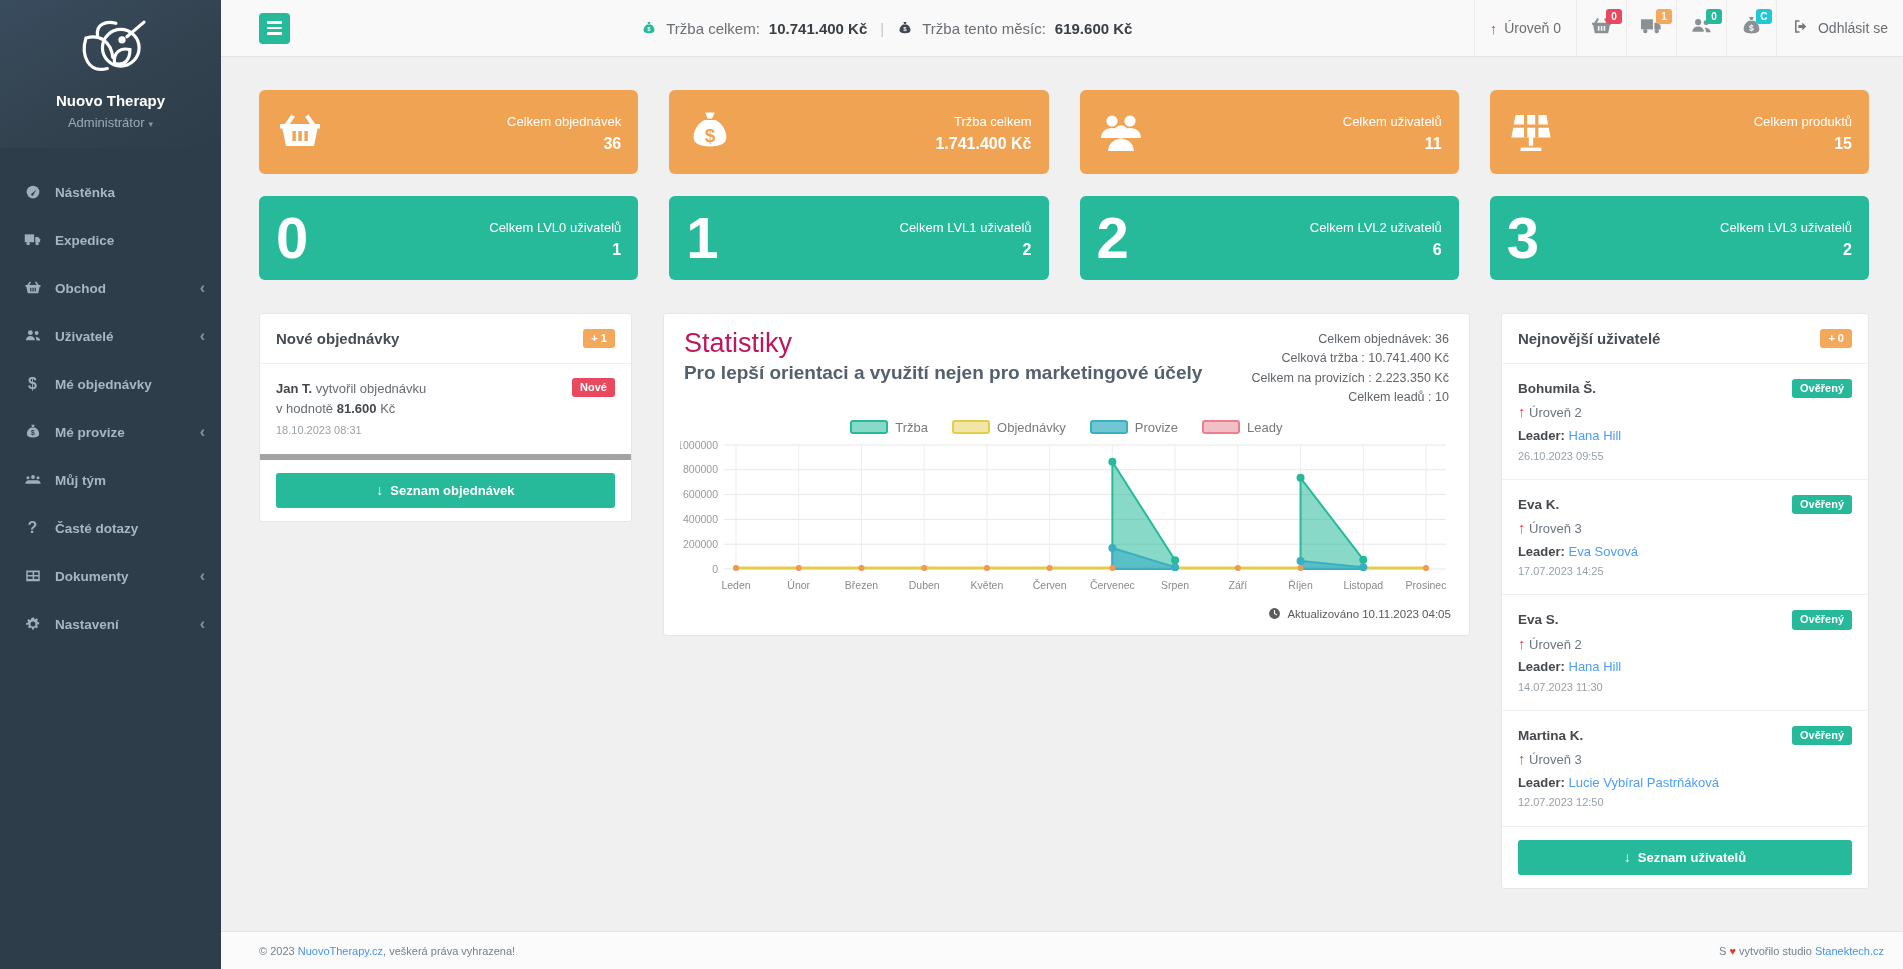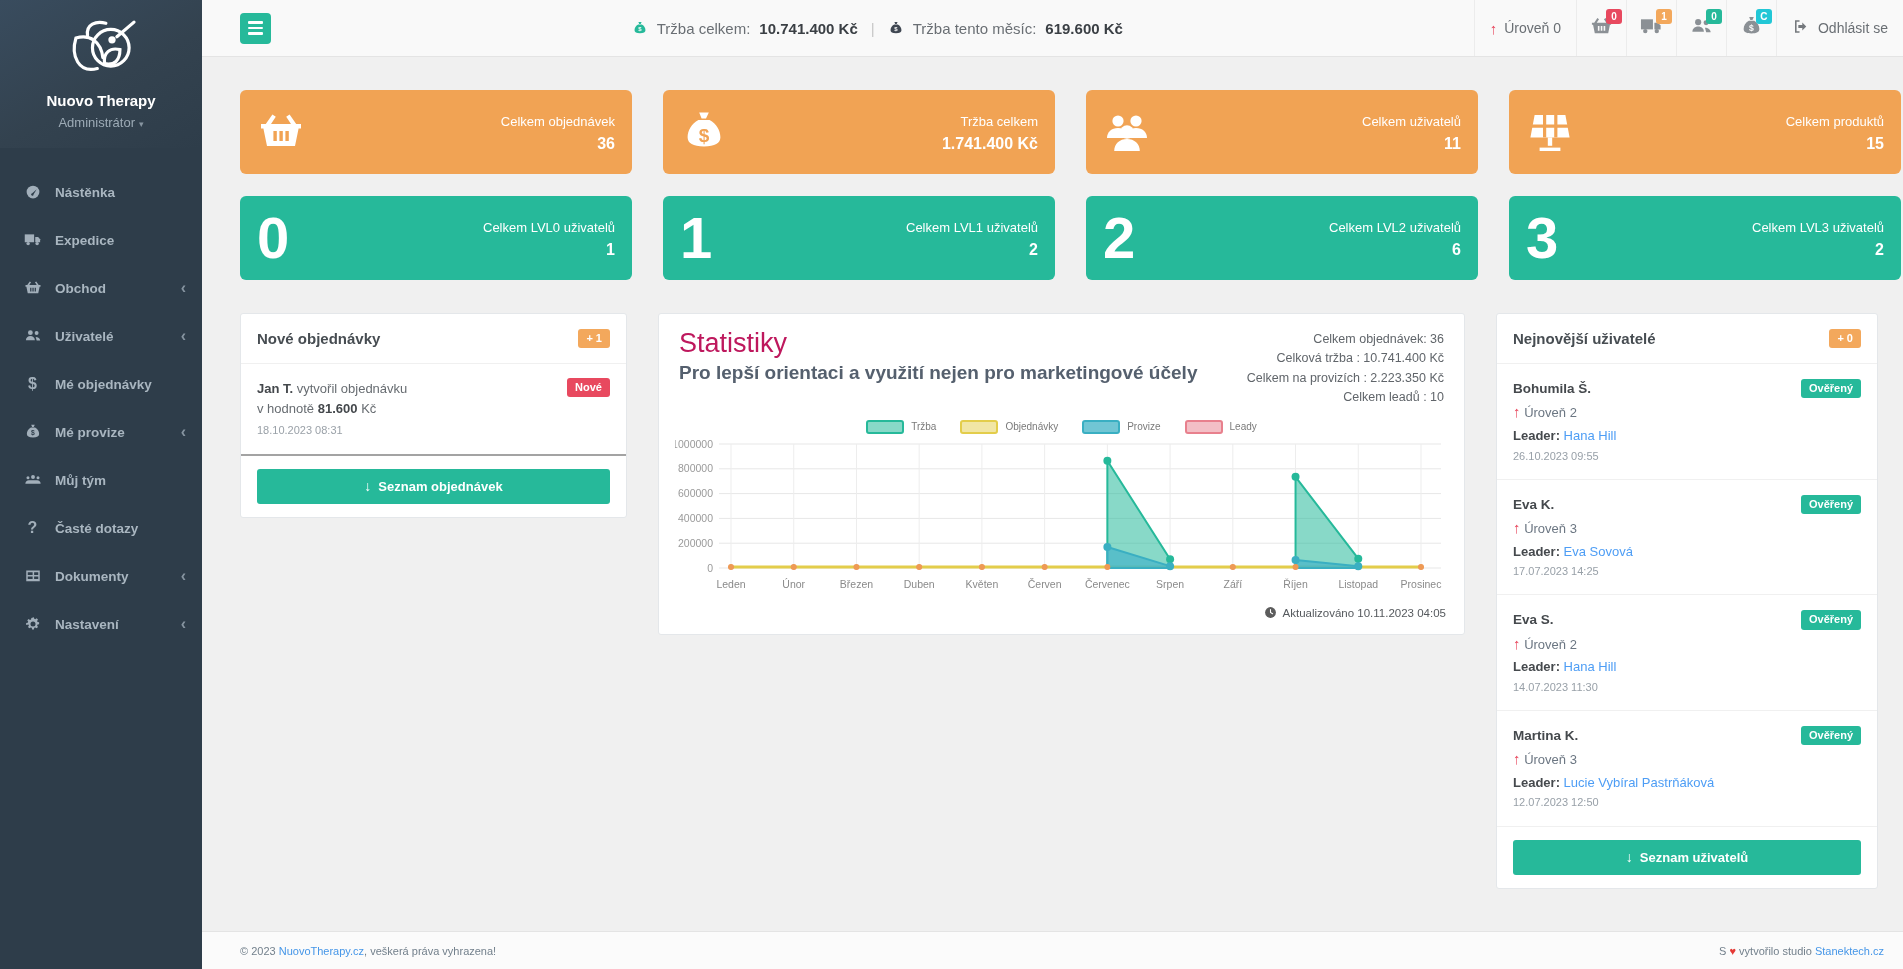--- a/index.html
+++ b/index.html
@@ -5,21 +5,21 @@
   :root{
     --sidebar:#2e3d4a; --green:#26b99a; --orange:#f1a354; --badge-orange:#f3a85c;
     --red:#e8495f; --cyan:#22c7d6; --link:#4d9df5; --txt:#6a6f74;
   }
   *{box-sizing:border-box;margin:0;padding:0}
   html,body{width:1903px;height:969px}
   body{font-family:"Liberation Sans",sans-serif;overflow:hidden;background:#f0f0f0;-webkit-font-smoothing:antialiased}
   .app{display:flex;width:100%;height:100%}
 
   
-  .sidebar{width:202px;flex-shrink:0;background:var(--sidebar);color:#a9b6c0;display:flex;flex-direction:column}
+  .sidebar{width:221px;flex-shrink:0;background:var(--sidebar);color:#a9b6c0;display:flex;flex-direction:column}
   .brand{padding:16px 8px 18px;text-align:center;background:linear-gradient(150deg,#394c5e 0%,#33424f 55%,#2e3d4a 100%)}
   .brand svg{width:80px;height:66px}
   .brand-name{color:#fff;font-weight:bold;font-size:15px;margin-top:6px}
   .brand-role{font-size:13px;color:#9dabb6;margin-top:6px;cursor:pointer}
   .brand-role .caret{font-size:9px;margin-left:4px;color:#8795a1}
   .menu{margin-top:20px}
   .menu-item{display:flex;align-items:center;height:48px;padding:0 16px 0 23px;font-size:13.5px;font-weight:600;color:#a9b6c0;cursor:pointer}
   .mi{width:19px;height:19px;margin-right:13px;flex-shrink:0;display:flex;align-items:center;justify-content:center}
   .mi svg{width:18px;height:18px;fill:#a2afba}
   .mi .glyph{font-size:16px;font-weight:bold;color:#a2afba}
@@ -40,21 +40,21 @@
   .top-right{display:flex;align-items:stretch}
   .top-cell{display:flex;align-items:center;gap:7px;padding:0 15px;border-left:1px solid #ececec;color:var(--txt);font-size:14px;cursor:pointer;position:relative}
   .icon-cell{padding:0 13px}
   .icon-cell svg{width:23px;height:23px;fill:#8b9095}
   .badge{position:absolute;top:9px;right:4px;min-width:16px;height:15px;border-radius:3px;color:#fff;font-size:10px;font-weight:bold;display:flex;align-items:center;justify-content:center;padding:0 3px}
   .b-red{background:var(--red)} .b-orange{background:var(--badge-orange)} .b-green{background:var(--green)} .b-cyan{background:var(--cyan)}
   .red-up{color:var(--red);font-weight:bold;font-size:15px}
   .logout-cell svg{width:19px;height:19px;fill:#75797d}
 
   
-  .content{flex:1;padding:33px 2px 0 38px;overflow:hidden}
+  .content{flex:1;padding:33px 34px 0 38px;overflow:hidden}
   .cards{display:flex;gap:31px;margin-bottom:22px}
   .card{flex:1;height:84px;border-radius:6px;color:#fff;padding:13px 17px;display:flex;align-items:center}
   .card.orange{background:var(--orange)}
   .card.green{background:var(--green)}
   .card .cicon{width:56px;display:flex;align-items:center}
   .card .cicon svg{width:48px;height:48px;fill:#fff}
   .card .txt{margin-left:auto;text-align:right}
   .card .label{font-size:13px}
   .card .value{font-size:16px;font-weight:bold;margin-top:5px}
   .big-num{font-size:58px;font-weight:bold;line-height:.9;letter-spacing:-1px}
@@ -63,35 +63,35 @@
   .panel{background:#fff;border:1px solid #e4e7ea;border-radius:3px}
   .orders-panel{width:387px}
   .stats-panel{width:807px}
   .users-panel{width:382px}
   .panel-head{display:flex;align-items:center;justify-content:space-between;padding:15px 16px;border-bottom:1px solid #f0f0f0}
   .panel-title{font-size:15px;font-weight:bold;color:#474d52}
   .tag{font-size:11px;font-weight:bold;color:#fff;border-radius:3px;padding:3px 8px;line-height:1.2}
   .tag.orange{background:var(--badge-orange)}
   .tag.red{background:var(--red)}
   .tag.green{background:var(--green)}
-  .order-item{position:relative;padding:15px 16px;border-bottom:2px solid #a3a3a3;font-size:13px;color:#676c71;line-height:1.5;width:100%}
+  .order-item{position:relative;padding:15px 16px;border-bottom:6px solid #a3a3a3;font-size:13px;color:#676c71;line-height:1.5;width:100%}
   .order-item b{color:#44484c}
   .order-date{font-size:11px;color:#9aa1a8;margin-top:4px}
   .order-status{position:absolute;top:14px;right:16px}
   .panel-foot{padding:13px 16px}
   .btn-green{display:flex;align-items:center;justify-content:center;gap:7px;background:var(--green);color:#fff;font-size:13px;font-weight:bold;border:none;border-radius:3px;height:35px;width:100%;cursor:pointer}
   .btn-green .dn{font-size:14px}
 
   
   .stats-head{display:flex;justify-content:space-between;align-items:flex-start;padding:14px 20px 4px}
   .stats-title{font-size:27px;color:#be185d;font-weight:400;line-height:1.15}
   .stats-sub{font-size:19px;font-weight:bold;color:#55606e;margin-top:3px}
   .stats-summary{text-align:right;font-size:12.5px;color:#60656a;line-height:1.55;padding-top:2px}
   .legend{display:flex;justify-content:center;align-items:center;gap:24px;padding:8px 0 4px}
-  .legend-item{display:flex;align-items:center;gap:7px;font-size:10px;color:#7a7a7a}
+  .legend-item{display:flex;align-items:center;gap:7px;font-size:13px;color:#7a7a7a}
   .legend-box{width:38px;height:14px;border-radius:3px;border:2px solid}
   .chart-wrap{padding:0 16px}
   .updated{display:flex;justify-content:flex-end;align-items:center;gap:6px;font-size:11.5px;color:#55595d;padding:6px 18px 13px}
   .updated svg{width:13px;height:13px}
 
   
   .user-item{position:relative;padding:14px 16px;border-bottom:1px solid #f0f0f0;font-size:13px;line-height:1.65;color:#6b7682}
   .user-name{font-weight:bold;color:#45494d;font-size:13.5px}
   .leader-lbl{font-weight:bold;color:#45494d}
   .leader-link{color:var(--link);cursor:pointer}

